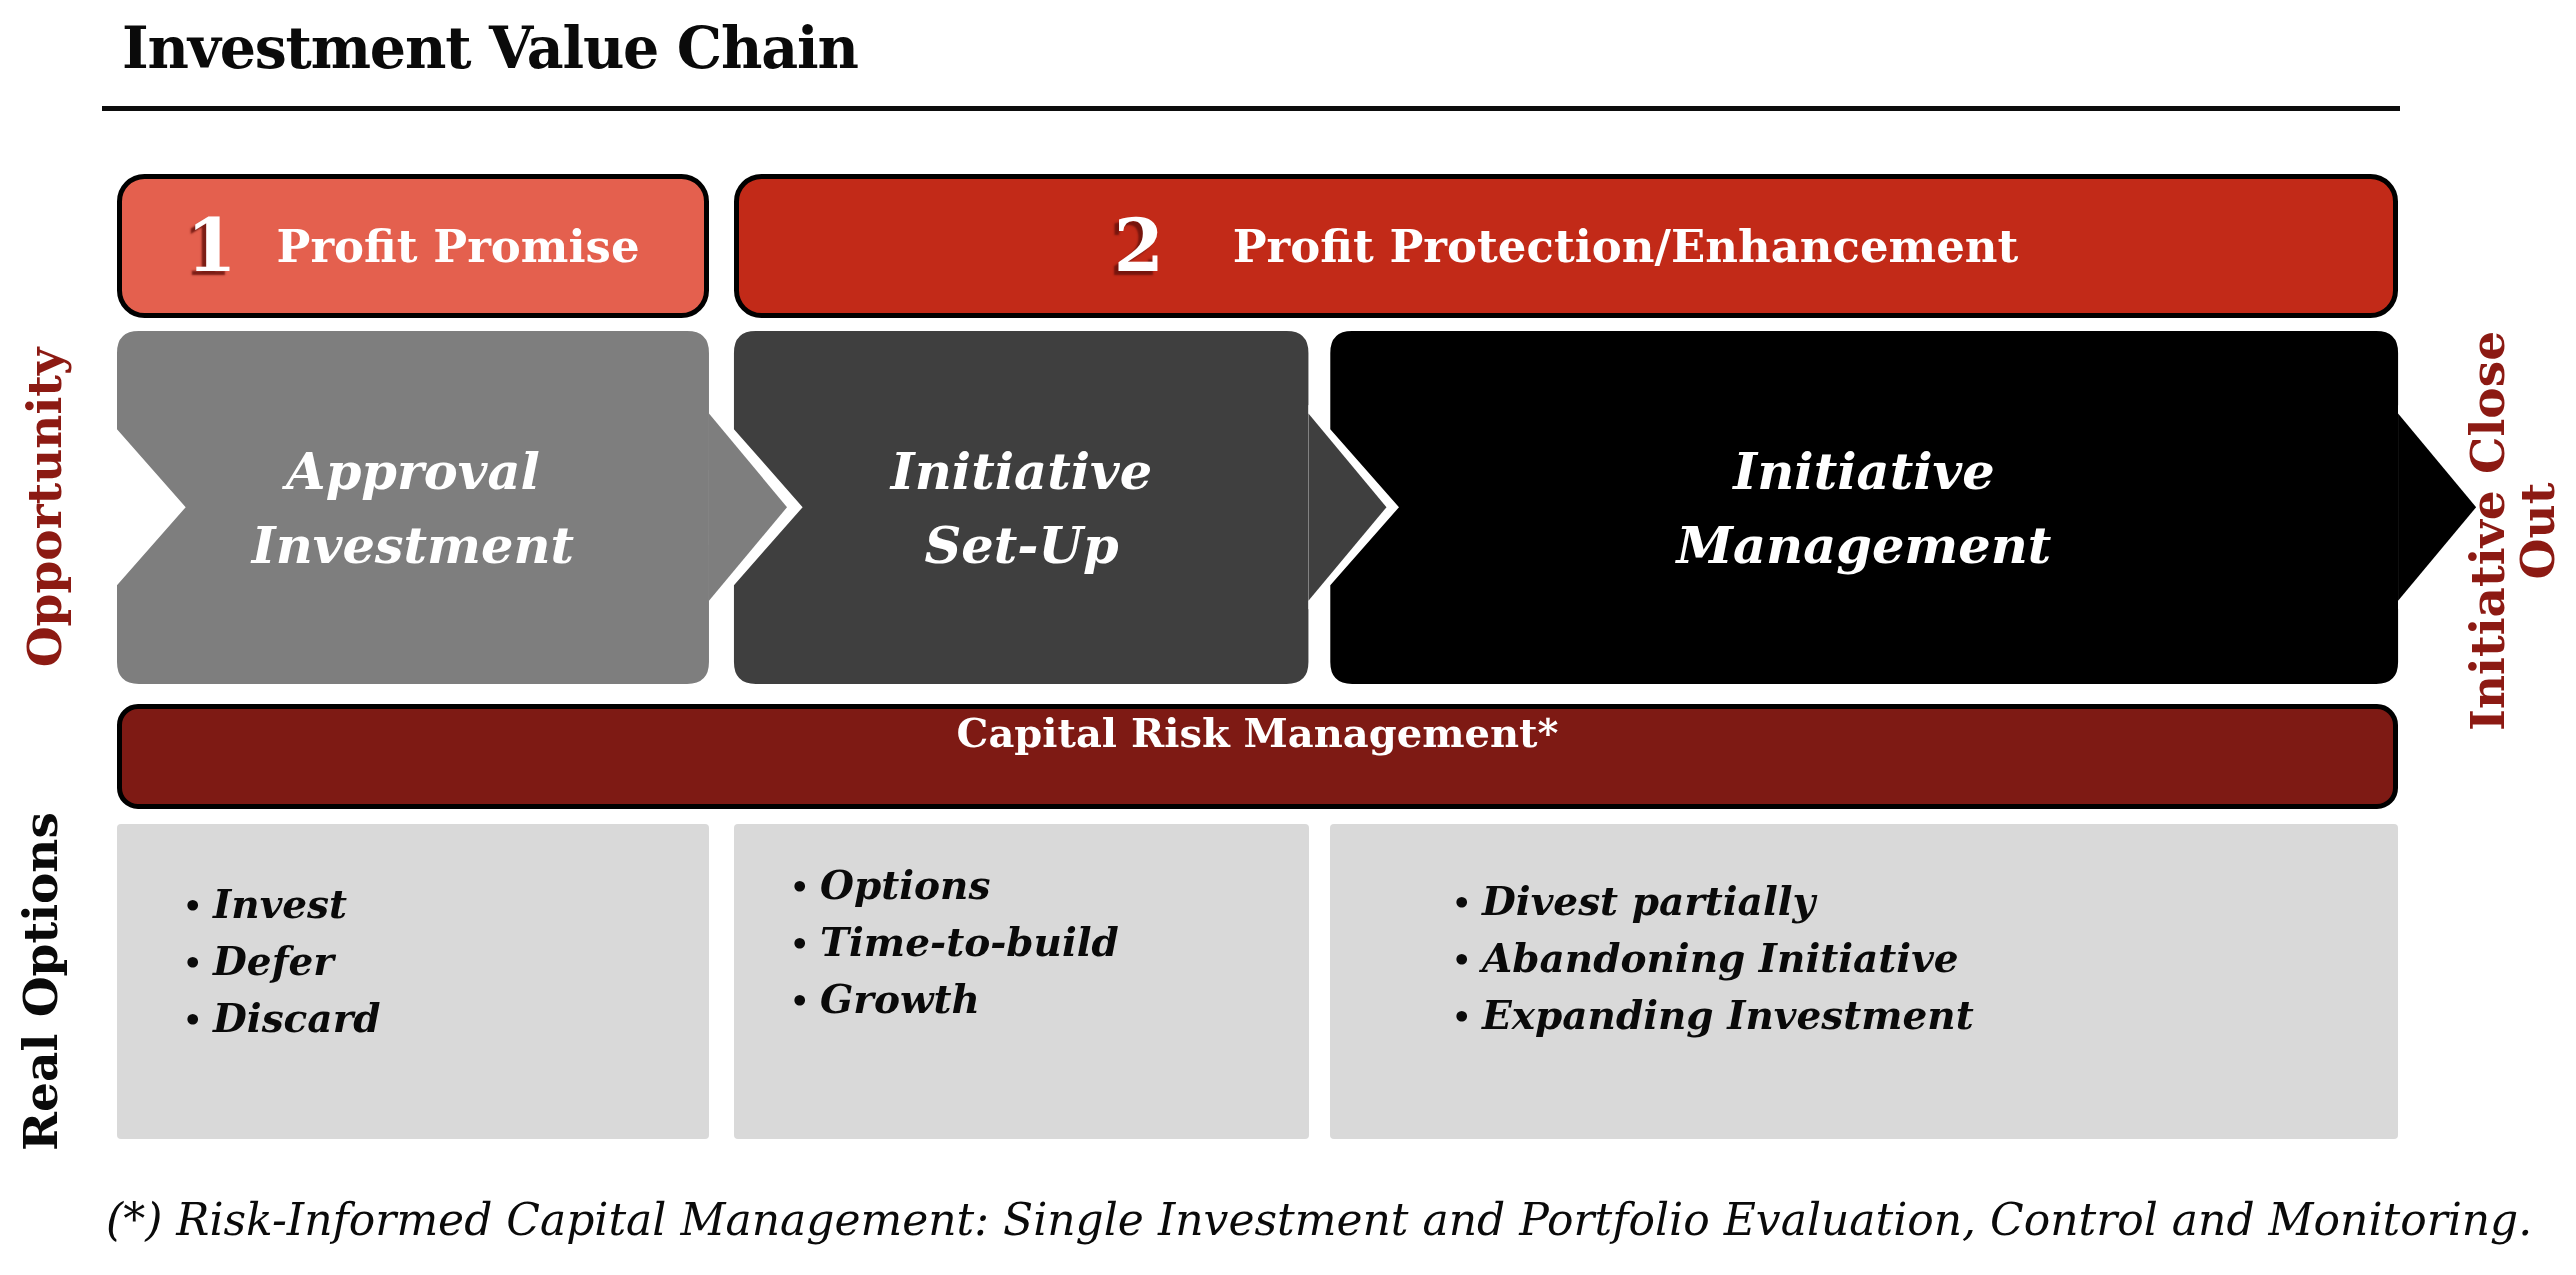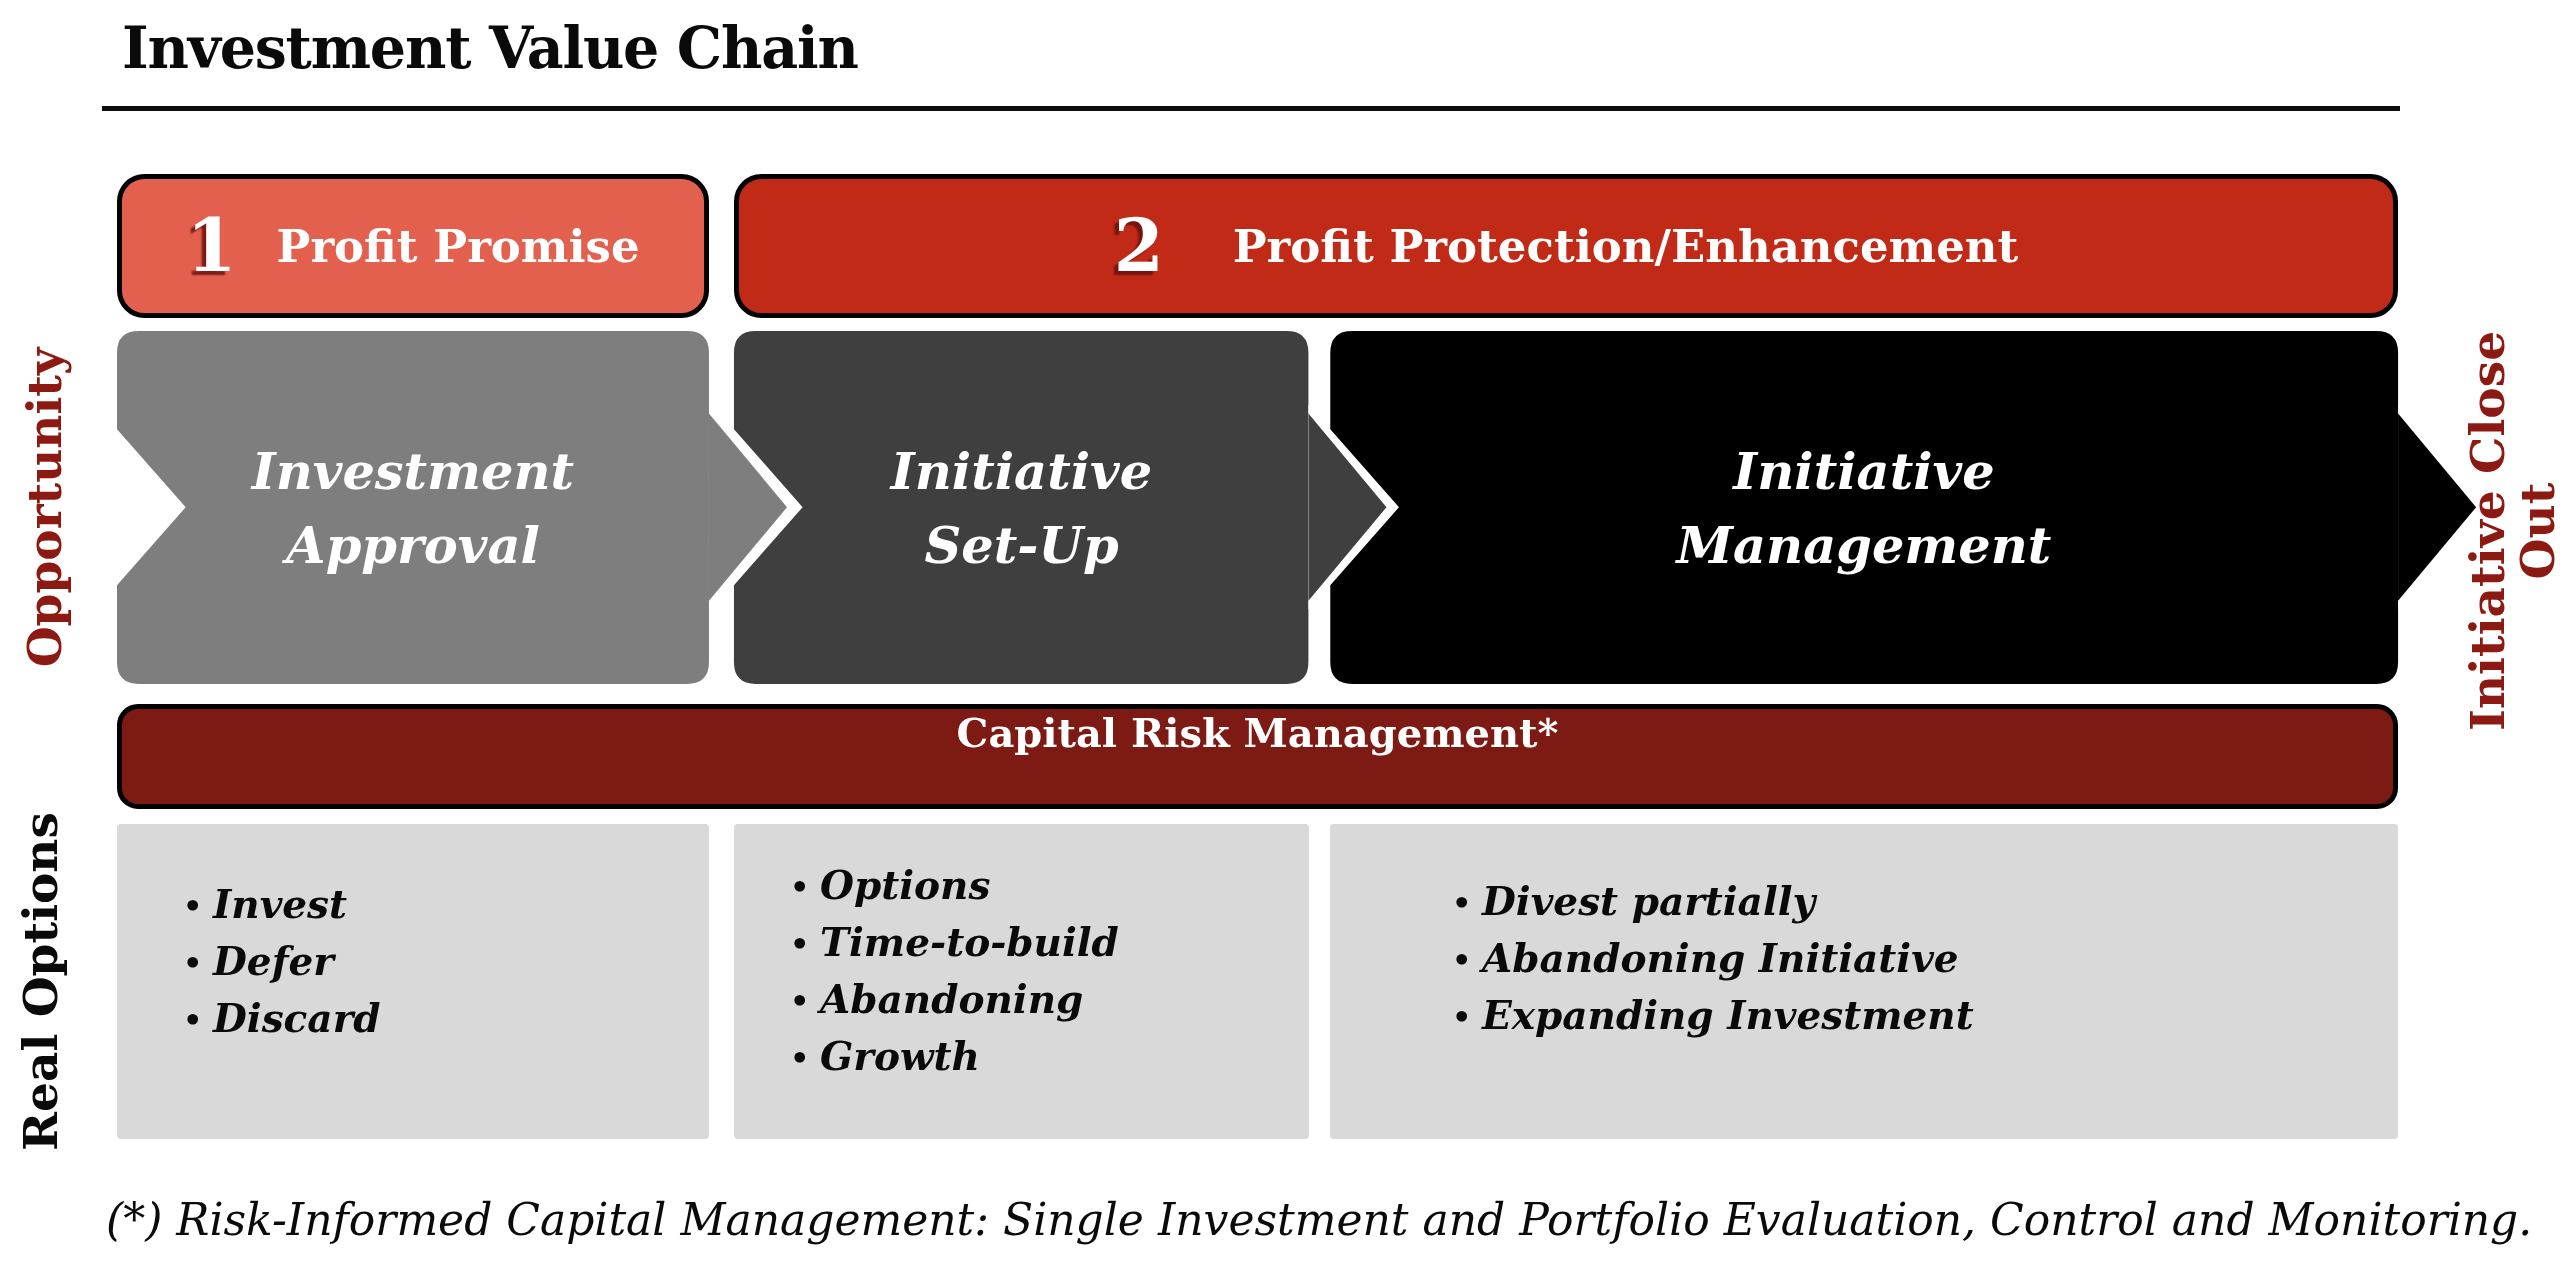--- a/index.html
+++ b/index.html
@@ -84,22 +84,22 @@
       <path d="M 1978,0 H 3618 Q 3653,0 3653,35 V 530 Q 3653,565 3618,565 H 1978 Q 1943,565 1943,530 V 407 L 2053,282 L 1943,157 V 35 Q 1943,0 1978,0 Z" fill="#000000"></path>
       <path d="M 948,118 L 1087,282 L 948,446 Z" fill="#FFFFFF"></path>
       <path d="M 948,132 L 1073,282 L 948,432 Z" fill="#7E7E7E"></path>
       <path d="M 1908,118 L 2047,282 L 1908,446 Z" fill="#FFFFFF"></path>
       <path d="M 1908,132 L 2033,282 L 1908,432 Z" fill="#3F3F3F"></path>
       <path d="M 3653,118 L 3792,282 L 3653,446 Z" fill="#FFFFFF"></path>
       <path d="M 3653,132 L 3778,282 L 3653,432 Z" fill="#000000"></path>
     </svg>
 
     <div class="stage-label stage-label-1">
+      <span>Approval</span>
       <span>Investment</span>
-      <span>Approval</span>
     </div>
     <div class="stage-label stage-label-2">
       <span>Initiative</span>
       <span>Set-Up</span>
     </div>
     <div class="stage-label stage-label-3">
       <span>Initiative</span>
       <span>Management</span>
     </div>
   </div>
@@ -126,21 +126,20 @@
       <li>Invest</li>
       <li>Defer</li>
       <li>Discard</li>
     </ul>
   </div>
 
   <div class="opt opt-2">
     <ul>
       <li>Options</li>
       <li>Time-to-build</li>
-      <li>Abandoning</li>
       <li>Growth</li>
     </ul>
   </div>
 
   <div class="opt opt-3">
     <ul>
       <li>Divest partially</li>
       <li>Abandoning Initiative</li>
       <li>Expanding Investment</li>
     </ul>

